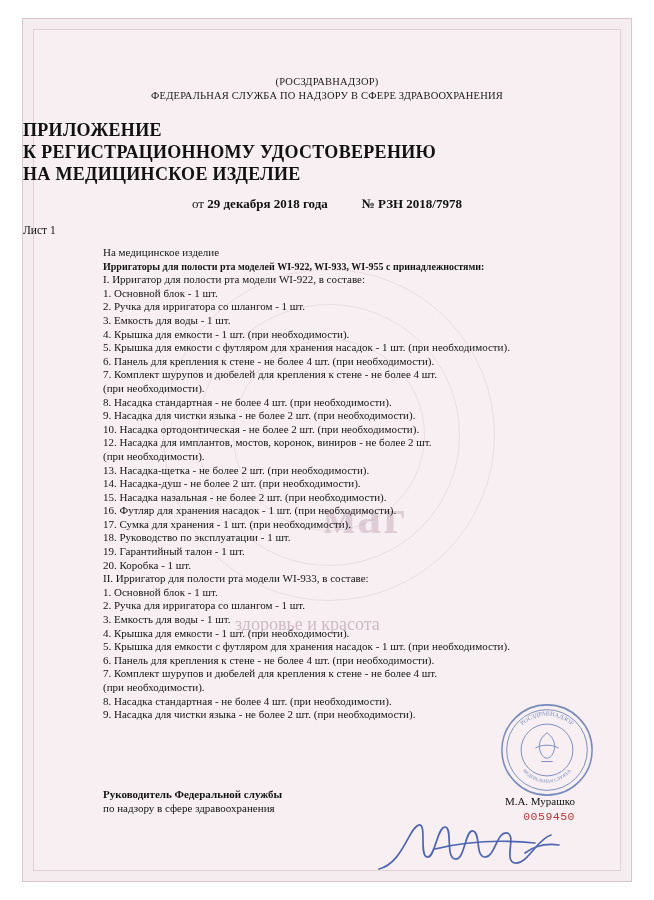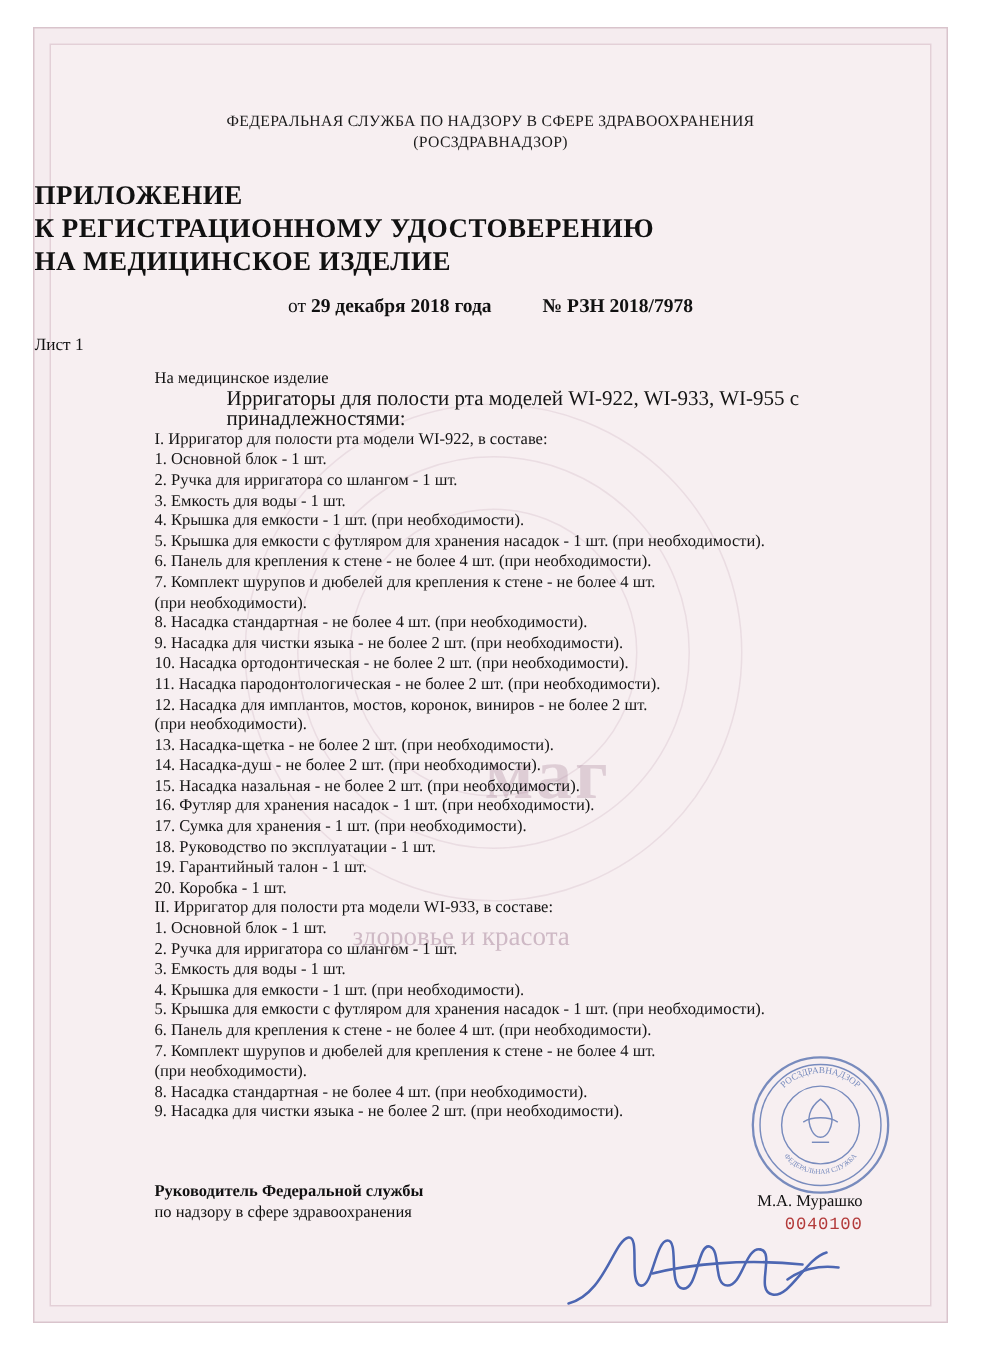--- a/index.html
+++ b/index.html
@@ -95,21 +95,21 @@
   }
   .body{
     margin-top:10px;
     padding-left:80px;
     padding-right:40px;
     font-size:11px;
     line-height:13.6px;
     color:#141414;
   }
   .body .lead{font-size:11px;}
-  .body .models{font-weight:400;font-size:14px;margin-left:48px;}
+  .body .models{font-weight:700;font-size:10px;}
   .body .ln{white-space:nowrap;}
   .footer{
     position:absolute;
     left:80px;bottom:66px;
     font-size:11px;
     line-height:14px;
     font-weight:700;
     color:#111;
   }
   .footer .l2{font-weight:400;}
@@ -155,22 +155,22 @@
     <div class="wm-ring" style="left:140px;top:250px;width:330px;height:330px;"></div>
     <div class="wm-ring" style="left:175px;top:285px;width:260px;height:260px;"></div>
     <div class="wm-ring" style="left:210px;top:320px;width:190px;height:190px;"></div>
 
     <div class="wm-text wm-big">маг</div>
     <div class="wm-text wm-sub">здоровье и красота</div>
 
     <div class="content">
 
       <div class="hdr">
+        <div>(РОСЗДРАВНАДЗОР)</div>
         <div>ФЕДЕРАЛЬНАЯ СЛУЖБА ПО НАДЗОРУ В СФЕРЕ ЗДРАВООХРАНЕНИЯ</div>
-        <div>(РОСЗДРАВНАДЗОР)</div>
       </div>
 
       <div class="title">
         <div>ПРИЛОЖЕНИЕ</div>
         <div>К РЕГИСТРАЦИОННОМУ УДОСТОВЕРЕНИЮ</div>
         <div>НА МЕДИЦИНСКОЕ ИЗДЕЛИЕ</div>
       </div>
 
       <div class="daterow">
         <div>
@@ -194,21 +194,20 @@
             <div class="ln">2. Ручка для ирригатора со шлангом - 1 шт.</div>
             <div class="ln">3. Емкость для воды - 1 шт.</div>
             <div class="ln">4. Крышка для емкости - 1 шт. (при необходимости).</div>
             <div class="ln">5. Крышка для емкости с футляром для хранения насадок - 1 шт. (при необходимости).</div>
             <div class="ln">6. Панель для крепления к стене - не более 4 шт. (при необходимости).</div>
             <div class="ln">7. Комплект шурупов и дюбелей для крепления к стене - не более 4 шт.</div>
             <div class="ln">(при необходимости).</div>
             <div class="ln">8. Насадка стандартная - не более 4 шт. (при необходимости).</div>
             <div class="ln">9. Насадка для чистки языка - не более 2 шт. (при необходимости).</div>
             <div class="ln">10. Насадка ортодонтическая - не более 2 шт. (при необходимости).</div>
-            <div class="ln">11. Насадка пародонтологическая - не более 2 шт. (при необходимости).</div>
             <div class="ln">12. Насадка для имплантов, мостов, коронок, виниров - не более 2 шт.</div>
             <div class="ln">(при необходимости).</div>
             <div class="ln">13. Насадка-щетка - не более 2 шт. (при необходимости).</div>
             <div class="ln">14. Насадка-душ - не более 2 шт. (при необходимости).</div>
             <div class="ln">15. Насадка назальная - не более 2 шт. (при необходимости).</div>
             <div class="ln">16. Футляр для хранения насадок - 1 шт. (при необходимости).</div>
             <div class="ln">17. Сумка для хранения - 1 шт. (при необходимости).</div>
             <div class="ln">18. Руководство по эксплуатации - 1 шт.</div>
             <div class="ln">19. Гарантийный талон - 1 шт.</div>
             <div class="ln">20. Коробка - 1 шт.</div>
@@ -225,21 +224,21 @@
             <div class="ln">9. Насадка для чистки языка - не более 2 шт. (при необходимости).</div>
           </div>
       </div>
 
       <div class="footer">
         <div class="l1">Руководитель Федеральной службы</div>
         <div class="l2">по надзору в сфере здравоохранения</div>
       </div>
 
       <div class="signer">М.А. Мурашко</div>
-      <div class="docnum">0040100</div>
+      <div class="docnum">0059450</div>
 
       <svg class="stamp" viewBox="0 0 100 100">
         <circle cx="50" cy="50" r="47" fill="none" stroke="#2b4f9e" stroke-width="1.6"></circle>
         <circle cx="50" cy="50" r="42" fill="none" stroke="#2b4f9e" stroke-width="1"></circle>
         <circle cx="50" cy="50" r="27" fill="none" stroke="#2b4f9e" stroke-width="1"></circle>
         <path id="arcTop" d="M14,50 A36,36 0 0 1 86,50" fill="none"></path>
         <path id="arcBot" d="M18,52 A32,32 0 0 0 82,52" fill="none"></path>
         <text font-size="6.4" fill="#2b4f9e" font-family="Liberation Serif, serif">
           <textPath href="#arcTop" startOffset="50%" text-anchor="middle">РОСЗДРАВНАДЗОР</textPath>
         </text>

